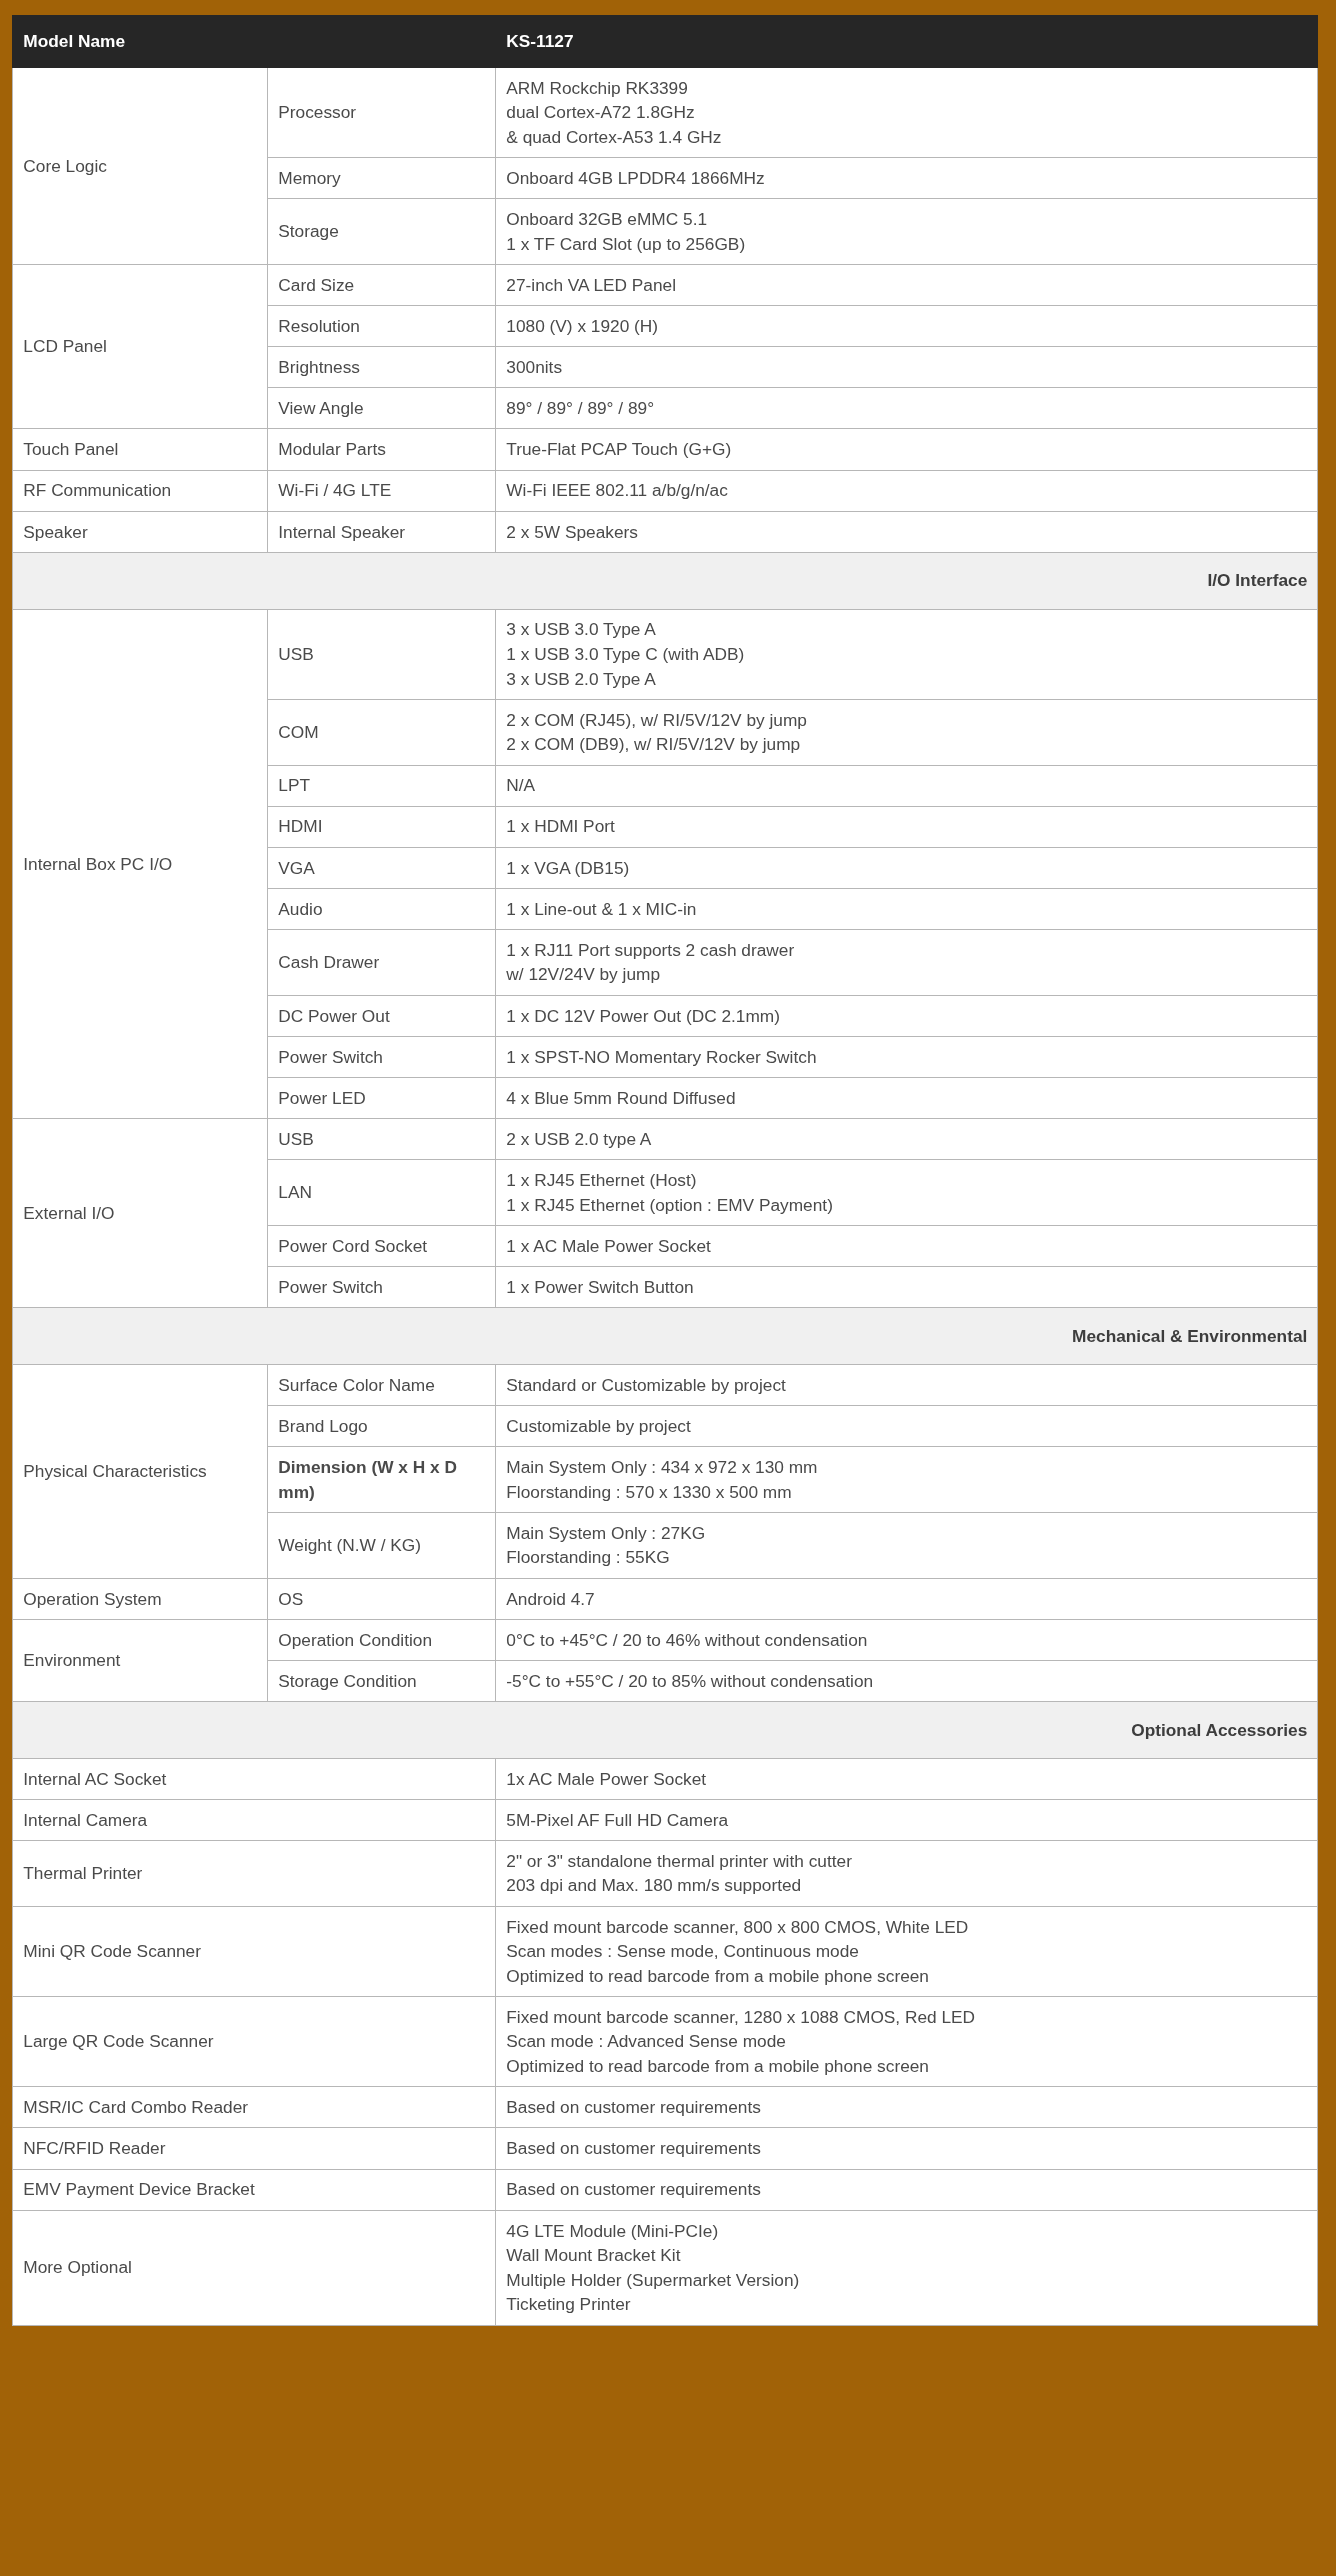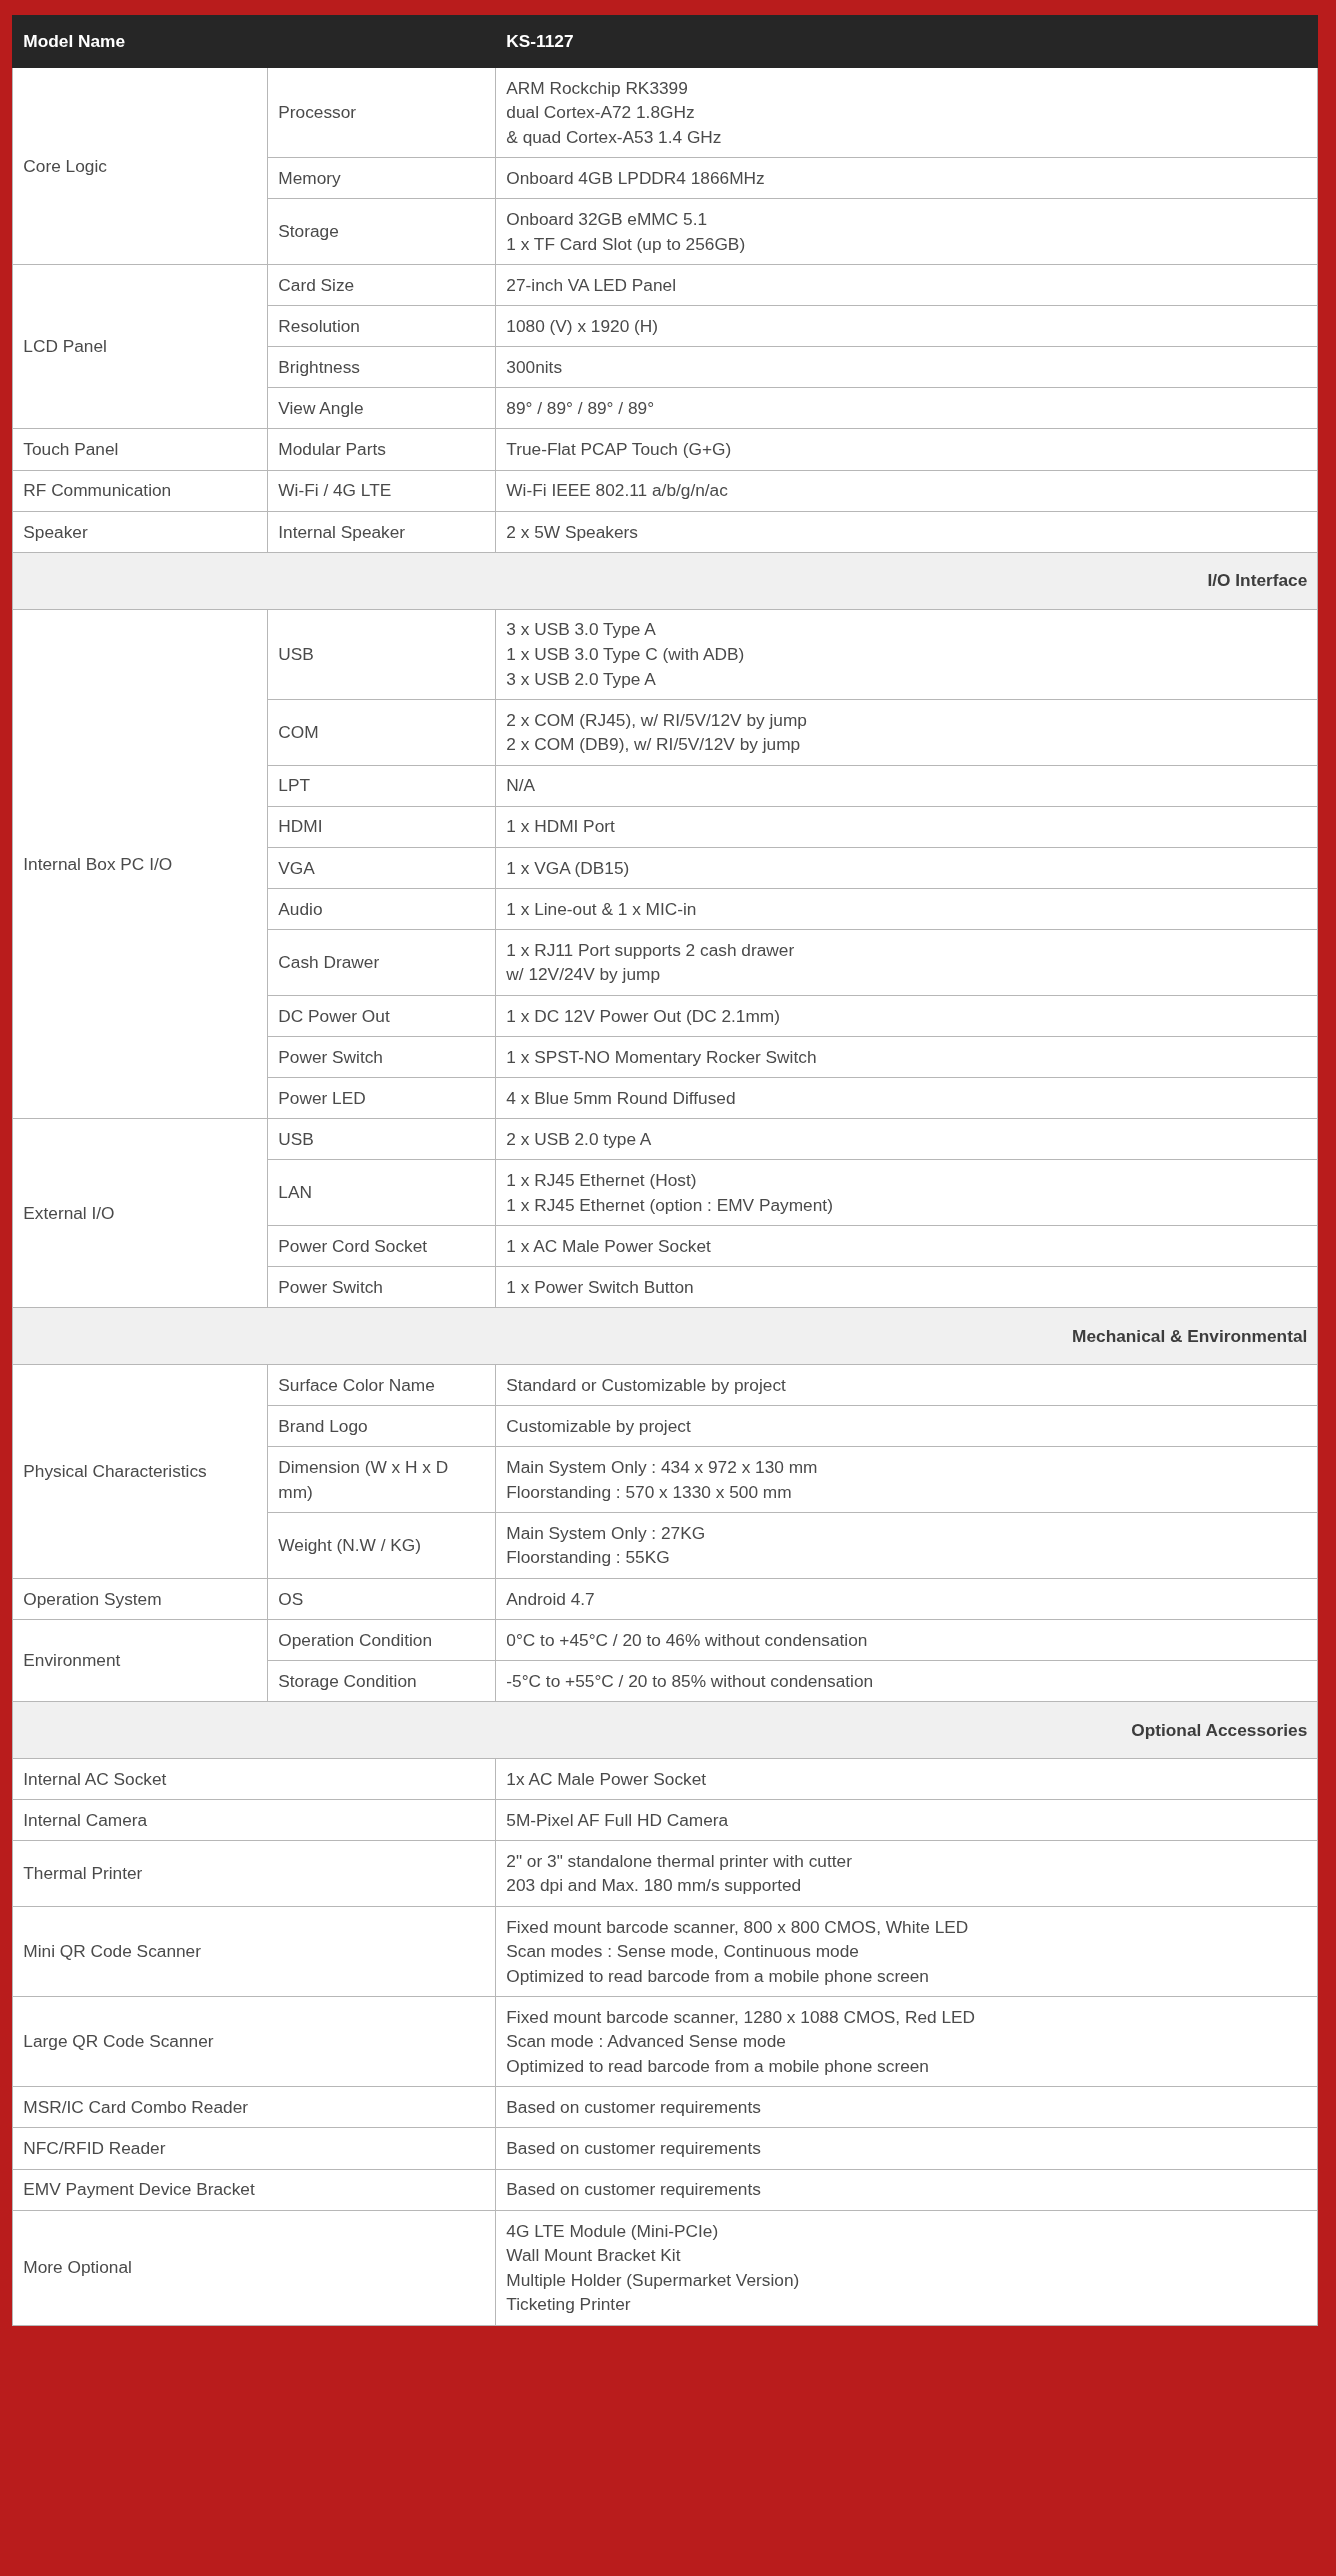--- a/index.html
+++ b/index.html
@@ -11,21 +11,21 @@
   body {
     width: 1337px;
     font-family: "Liberation Sans", sans-serif;
     color: #444444;
     -webkit-font-smoothing: antialiased;
   }
   .sheet {
     width: 1337px;
     min-height: 2576px;
     padding: 14.5px 0 0 12.3px;
-    background: #b91c1c;
+    background: #a16207;
   }
   table.spec {
     width: 1305px;
     border-collapse: collapse;
     table-layout: fixed;
     background: #ffffff;
   }
   table.spec col.c1 { width: 255px; }
   table.spec col.c2 { width: 228px; }
   table.spec col.c3 { width: 822px; }
@@ -67,20 +67,21 @@
   }
 
   
   td.group {
     vertical-align: middle;
   }
   
   td.tight {
     white-space: nowrap;
     overflow: visible;
+    font-weight: bold;
   }
   td.tight > span { display: inline-block; }
 </style>
 </head>
 <body>
 
 <div class="sheet">
 <table class="spec">
   <colgroup>
     <col class="c1">

